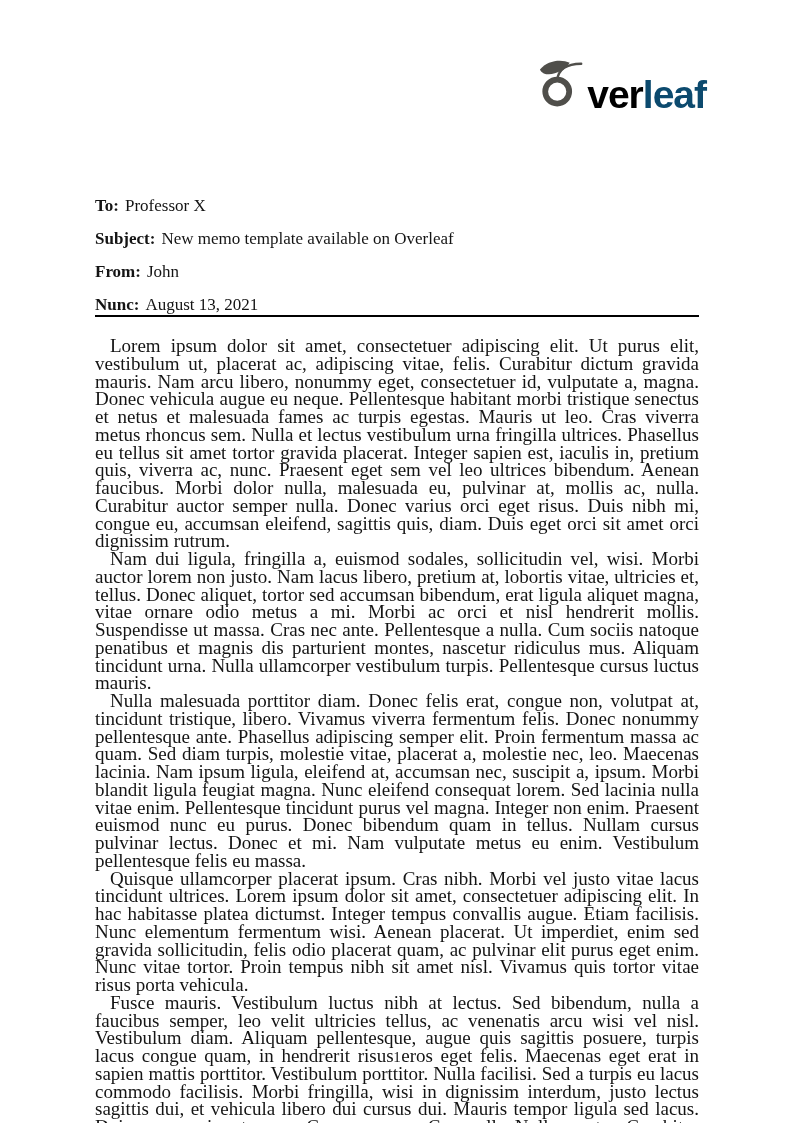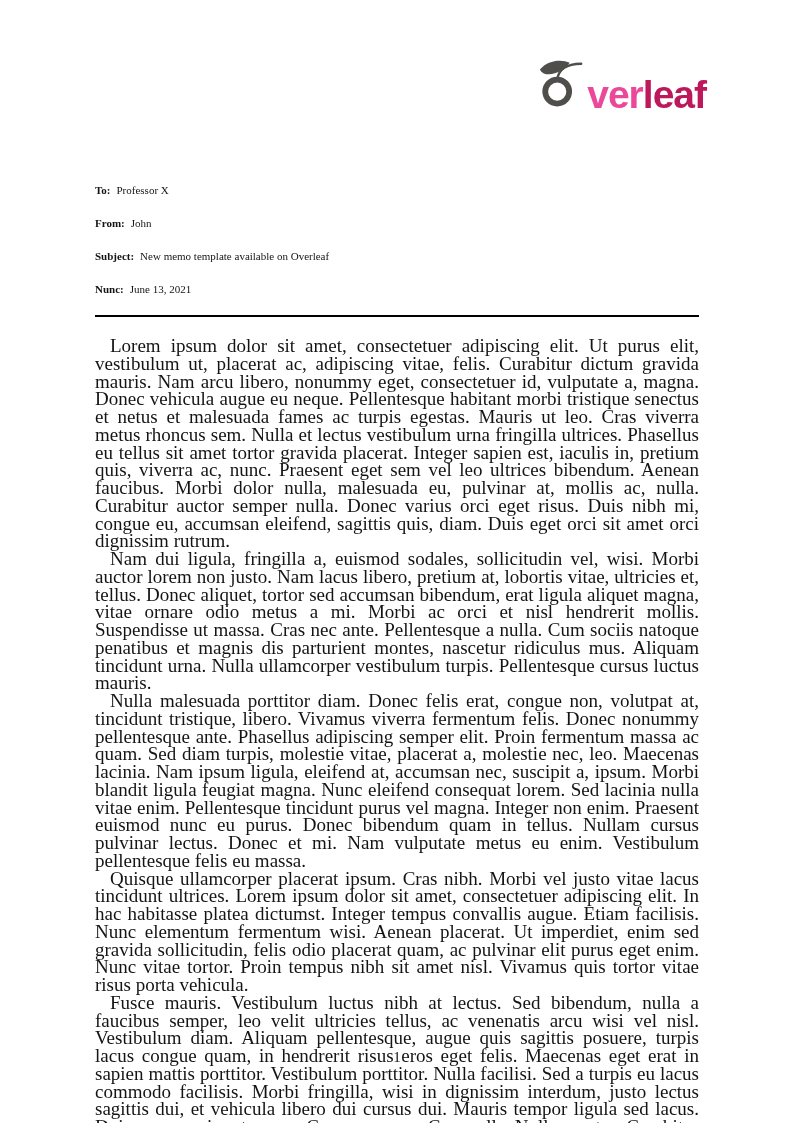--- a/index.html
+++ b/index.html
@@ -32,30 +32,30 @@
   .logo-text {
     font-family: "Liberation Sans", sans-serif;
     font-weight: bold;
     font-size: 39px;
     line-height: 1;
     letter-spacing: -1px;
     margin-left: 2px;
     margin-bottom: -6px;
     white-space: nowrap;
   }
-  .logo-ver  { color: #ec4899; }
-  .logo-leaf { color: #be185d; text-align: center; }
+  .logo-ver  { color: #000000; }
+  .logo-leaf { color: #0c4a6e; text-align: center; }
 
   
   .memo-fields {
     position: absolute;
     left: 95px;
-    top: 181px;
+    top: 196px;
     width: 604px;
-    font-size: 11px;
+    font-size: 17px;
   }
   .field-row {
     line-height: 19px;
     margin-bottom: 14px;
     white-space: nowrap;
   }
   .field-label {
     font-weight: bold;
     margin-right: 6px;
   }
@@ -109,27 +109,27 @@
       </svg>
     </span>
     <span class="logo-text"><span class="logo-ver">ver</span><span class="logo-leaf">leaf</span></span>
   </div>
 
   <div class="memo-fields">
     <div class="field-row">
       <span class="field-label">To:</span><span class="field-value">Professor X</span>
     </div>
     <div class="field-row">
+      <span class="field-label">Subject:</span><span class="field-value">New memo template available on Overleaf</span>
+    </div>
+    <div class="field-row">
       <span class="field-label">From:</span><span class="field-value">John</span>
     </div>
     <div class="field-row">
-      <span class="field-label">Subject:</span><span class="field-value">New memo template available on Overleaf</span>
-    </div>
-    <div class="field-row">
-      <span class="field-label">Nunc:</span><span class="field-value">June 13, 2021</span>
+      <span class="field-label">Nunc:</span><span class="field-value">August 13, 2021</span>
     </div>
   </div>
 
   <div class="rule"></div>
 
   <div class="body-text">
     <p>Lorem ipsum dolor sit amet, consectetuer adipiscing elit. Ut purus elit, vestibulum ut, placerat ac, adipiscing vitae, felis. Curabitur dictum gravida mauris. Nam arcu libero, nonummy eget, consectetuer id, vulputate a, magna. Donec vehicula augue eu neque. Pellentesque habitant morbi tristique senectus et netus et malesuada fames ac turpis egestas. Mauris ut leo. Cras viverra metus rhoncus sem. Nulla et lectus vestibulum urna fringilla ultrices. Phasellus eu tellus sit amet tortor gravida placerat. Integer sapien est, iaculis in, pretium quis, viverra ac, nunc. Praesent eget sem vel leo ultrices bibendum. Aenean faucibus. Morbi dolor nulla, malesuada eu, pulvinar at, mollis ac, nulla. Curabitur auctor semper nulla. Donec varius orci eget risus. Duis nibh mi, congue eu, accumsan eleifend, sagittis quis, diam. Duis eget orci sit amet orci dignissim rutrum.</p>
     <p>Nam dui ligula, fringilla a, euismod sodales, sollicitudin vel, wisi. Morbi auctor lorem non justo. Nam lacus libero, pretium at, lobortis vitae, ultricies et, tellus. Donec aliquet, tortor sed accumsan bibendum, erat ligula aliquet magna, vitae ornare odio metus a mi. Morbi ac orci et nisl hendrerit mollis. Suspendisse ut massa. Cras nec ante. Pellentesque a nulla. Cum sociis natoque penatibus et magnis dis parturient montes, nascetur ridiculus mus. Aliquam tincidunt urna. Nulla ullamcorper vestibulum turpis. Pellentesque cursus luctus mauris.</p>
     <p>Nulla malesuada porttitor diam. Donec felis erat, congue non, volutpat at, tincidunt tristique, libero. Vivamus viverra fermentum felis. Donec nonummy pellentesque ante. Phasellus adipiscing semper elit. Proin fermentum massa ac quam. Sed diam turpis, molestie vitae, placerat a, molestie nec, leo. Maecenas lacinia. Nam ipsum ligula, eleifend at, accumsan nec, suscipit a, ipsum. Morbi blandit ligula feugiat magna. Nunc eleifend consequat lorem. Sed lacinia nulla vitae enim. Pellentesque tincidunt purus vel magna. Integer non enim. Praesent euismod nunc eu purus. Donec bibendum quam in tellus. Nullam cursus pulvinar lectus. Donec et mi. Nam vulputate metus eu enim. Vestibulum pellentesque felis eu massa.</p>
     <p>Quisque ullamcorper placerat ipsum. Cras nibh. Morbi vel justo vitae lacus tincidunt ultrices. Lorem ipsum dolor sit amet, consectetuer adipiscing elit. In hac habitasse platea dictumst. Integer tempus convallis augue. Etiam facilisis. Nunc elementum fermentum wisi. Aenean placerat. Ut imperdiet, enim sed gravida sollicitudin, felis odio placerat quam, ac pulvinar elit purus eget enim. Nunc vitae tortor. Proin tempus nibh sit amet nisl. Vivamus quis tortor vitae risus porta vehicula.</p>

